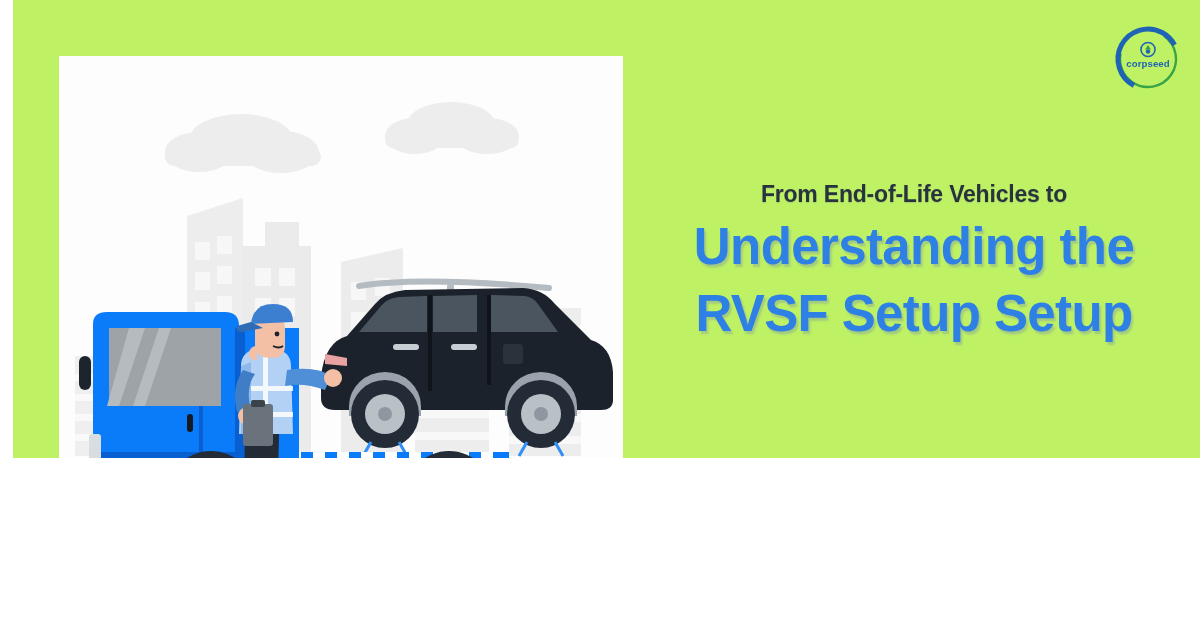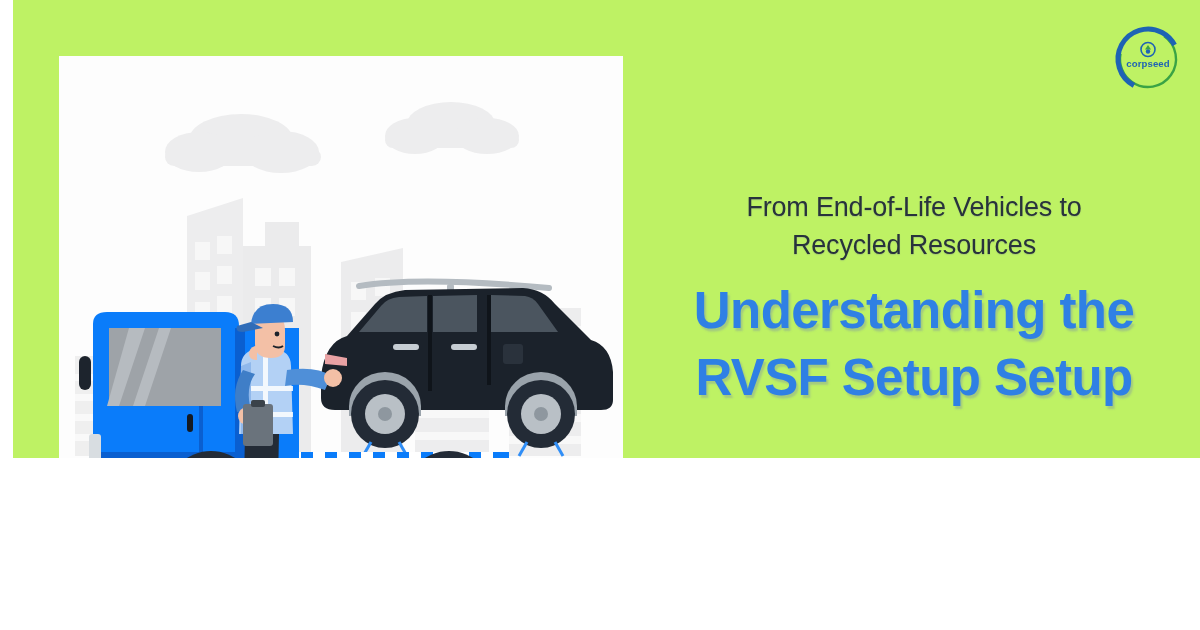--- a/index.html
+++ b/index.html
@@ -48,26 +48,26 @@
 
   
   .text-block {
     position: absolute;
     left: 625px;
     top: 176px;
     width: 552px;
     text-align: center;
   }
   .subtitle {
-    font-size: 27px;
-    font-weight: normal;
+    font-size: 23px;
+    font-weight: bold;
     color: #28333c;
     line-height: 1.42;
     letter-spacing: -0.2px;
-    margin: 12px;
+    margin: 2px;
     text-shadow: 0 1px 1px rgba(120,130,140,0.30);
   }
   .title {
     margin: 0 0 0 0;
     font-size: 51px;
     font-weight: bold;
     color: #2f80e4;
     line-height: 1.32;
     letter-spacing: -0.6px;
     text-shadow: 2px 3px 2px rgba(120,140,170,0.38);
@@ -348,21 +348,20 @@
 
         <path d="M192 268 q2 -20 22 -20 q20 0 20 18 l-42 2 z" fill="#3c7fd0"></path>
         <path d="M192 266 l-14 4 q-2 6 6 6 l20 -4 z" fill="#2f6cb8"></path>
       </g>
     </svg>
   </div>
 
   <div class="text-block">
     <div class="subtitle">
       <div>From End-of-Life Vehicles to</div>
-      <div>Recycled Resources</div>
     </div>
     <div class="title">
       <div>Understanding the</div>
       <div>RVSF Setup Setup</div>
     </div>
   </div>
 
   <div class="bar-dark"></div>
   <div class="bar-blue"></div>
 

